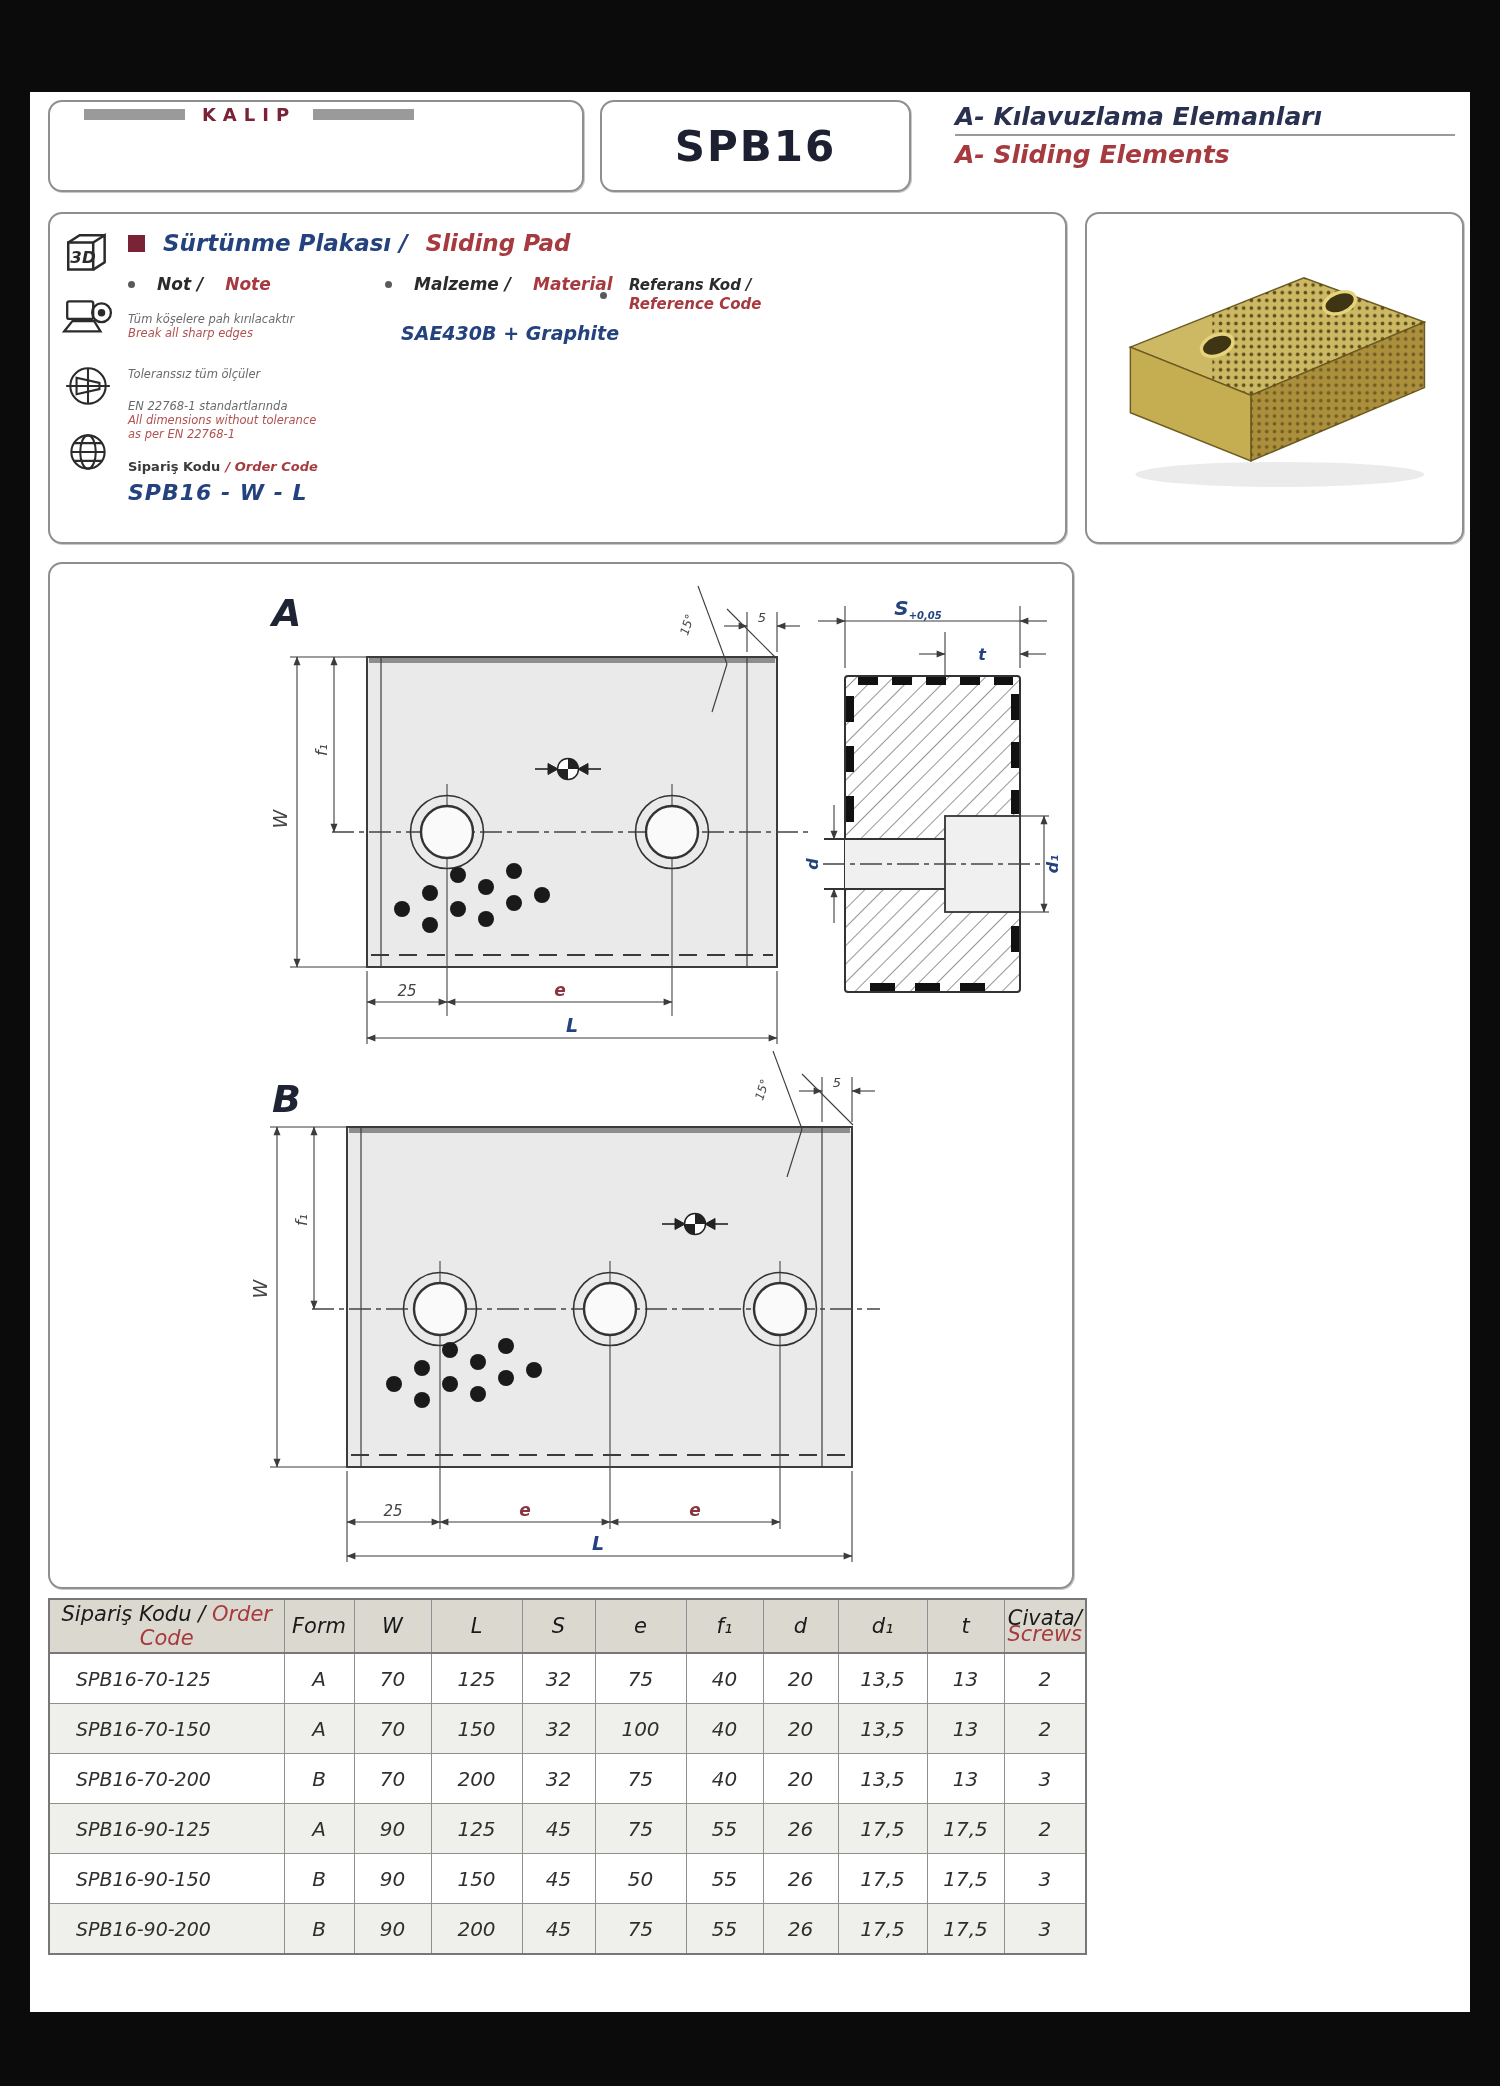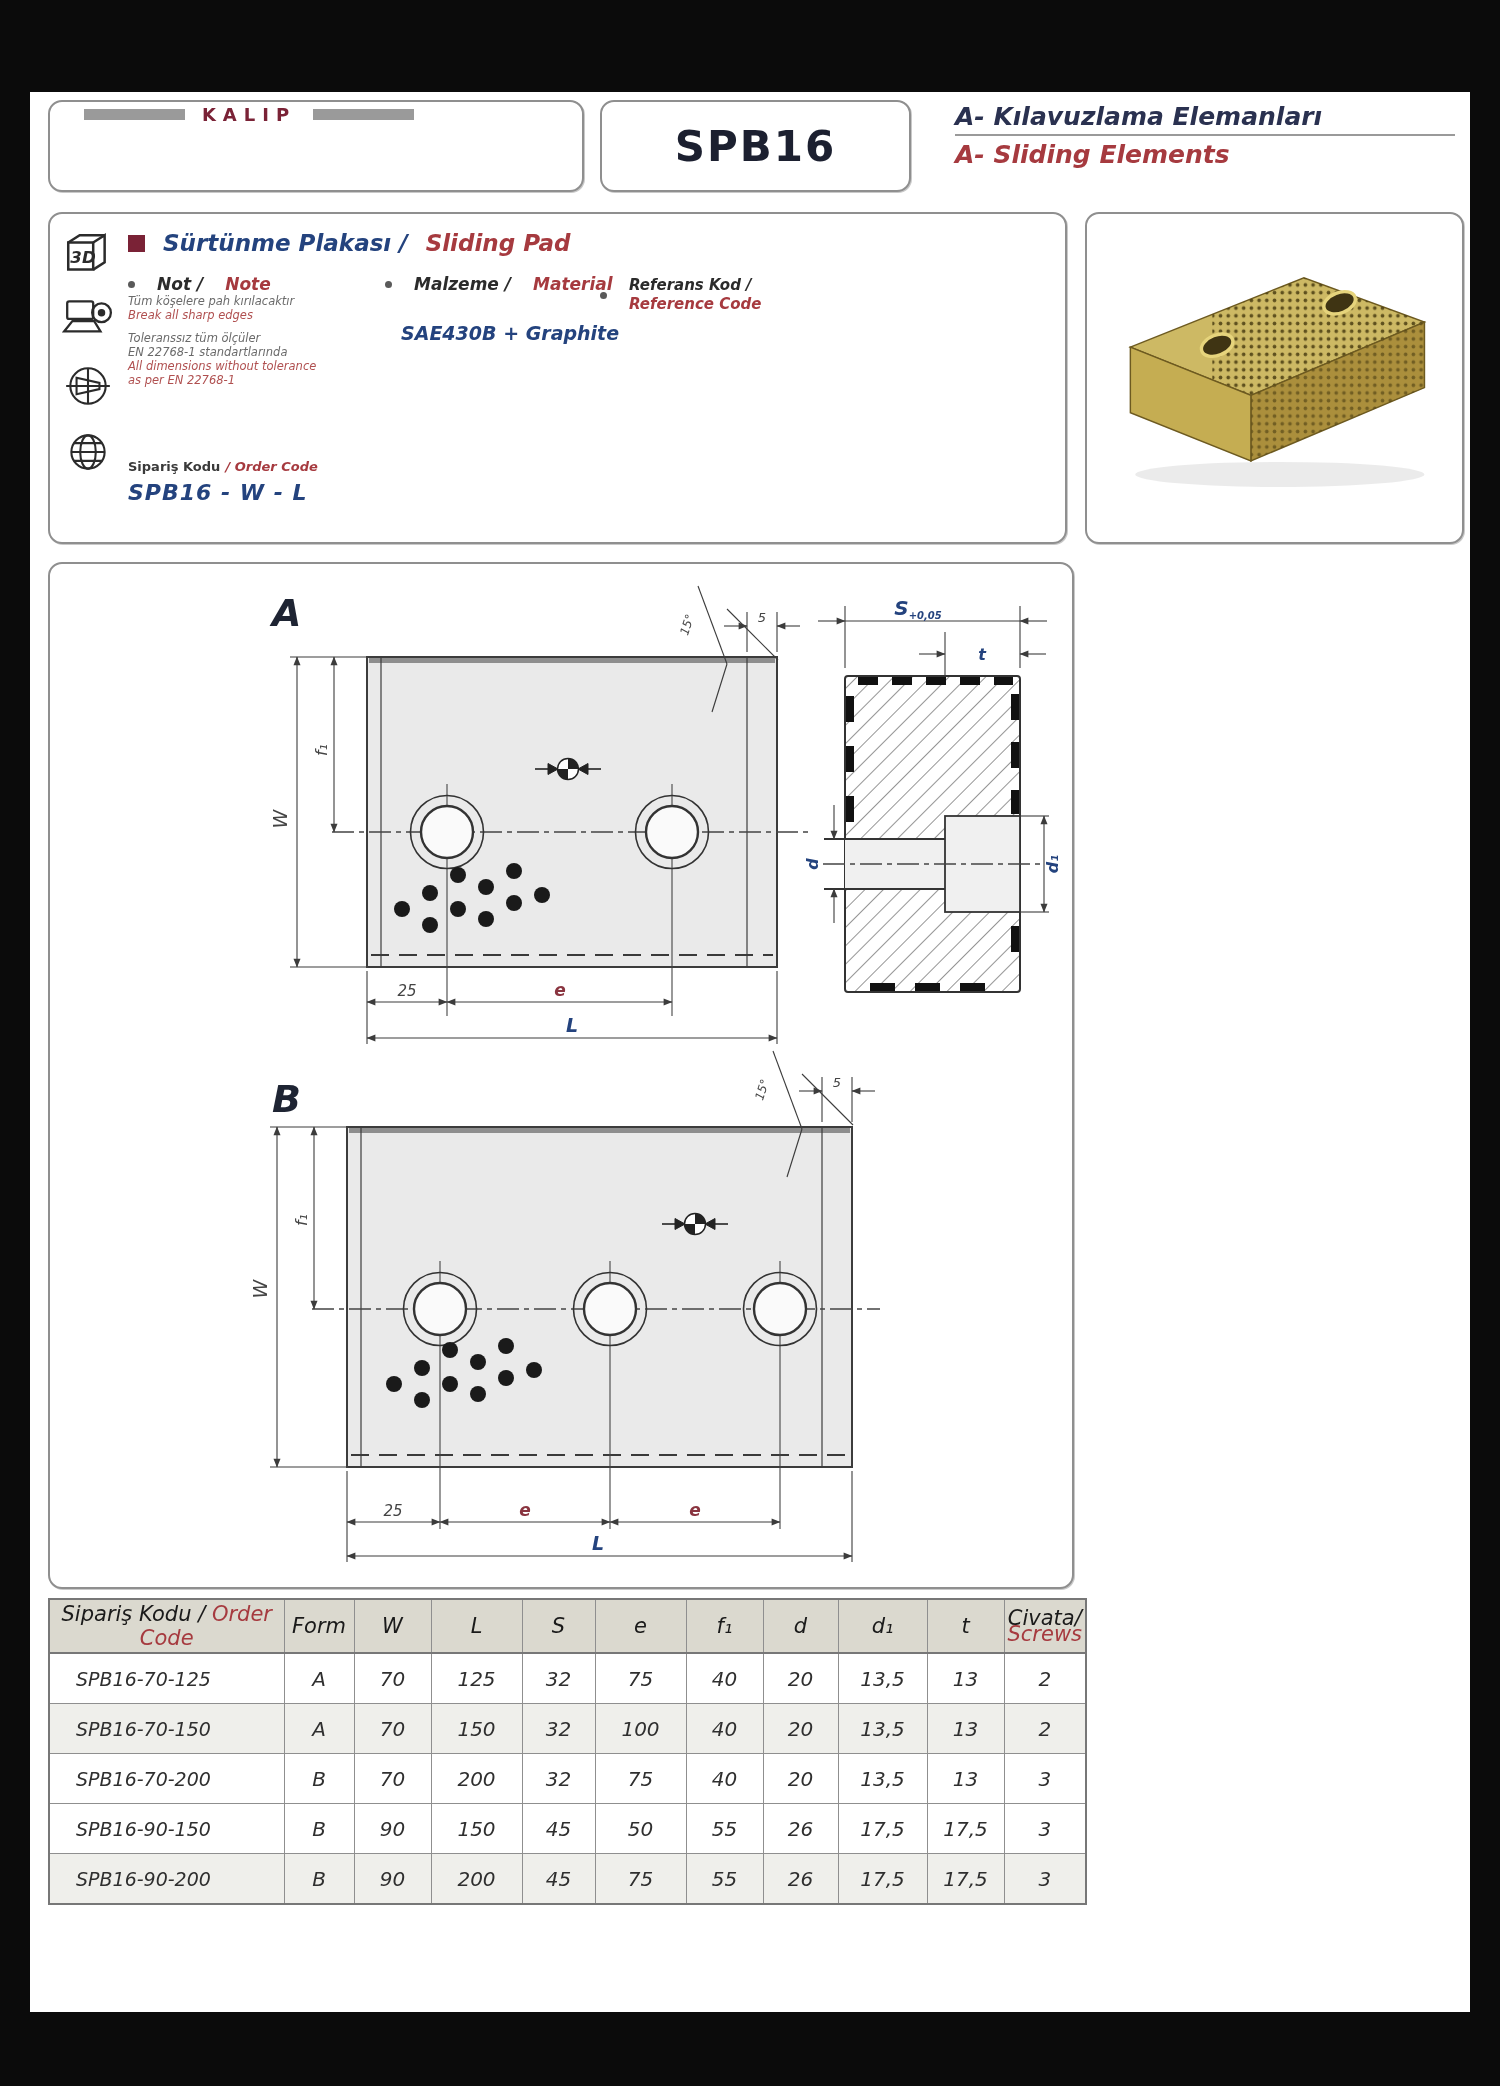--- a/index.html
+++ b/index.html
@@ -25,21 +25,21 @@
   .icon{width:52px;height:52px;margin-bottom:10px;}
   .info-title{position:absolute;left:78px;top:16px;display:flex;align-items:center;gap:18px;}
   .sq{width:17px;height:17px;background:#7a2236;display:inline-block;}
   .t-tr{font-size:23px;font-weight:bold;font-style:italic;color:#24437e;}
   .t-en{font-size:23px;font-weight:bold;font-style:italic;color:#a63a3f;}
   .lbl-row{display:flex;align-items:center;gap:22px;}
   .dot{width:7px;height:7px;border-radius:50%;background:#5a5a5a;display:inline-block;}
   .lbl-tr{font-size:17px;font-weight:bold;font-style:italic;color:#2b2b2b;}
   .lbl-en{font-size:17px;font-weight:bold;font-style:italic;color:#a63a3f;}
   .note-col{position:absolute;left:78px;top:60px;width:250px;}
-  .n-tr{font-size:11.5px;font-style:italic;color:#6a6a6a;line-height:14px;margin-top:0;}
+  .n-tr{font-size:11.5px;font-style:italic;color:#6a6a6a;line-height:14px;margin-top:18px;}
   .n-en{font-size:11.5px;font-style:italic;color:#b05050;line-height:14px;}
   .gap8{height:9px;}
   .order-block{position:absolute;left:78px;top:242px;}
   .ord-lbl-tr{font-size:13px;font-weight:bold;color:#3a3a3a;}
   .ord-lbl-en{font-size:13px;font-weight:bold;color:#a63a3f;font-style:italic;}
   .ord-val{font-size:22px;font-weight:bold;font-style:italic;color:#24437e;margin-top:5px;letter-spacing:1px;}
   .mat-col{position:absolute;left:335px;top:60px;}
   .mat-val{font-size:19px;font-weight:bold;font-style:italic;color:#24437e;margin-top:28px;margin-left:16px;}
   .ref-col{position:absolute;left:550px;top:62px;}
   .ref-lines{line-height:19px;}
@@ -474,20 +474,33 @@
             <td>70</td>
             <td>200</td>
             <td>32</td>
             <td>75</td>
             <td>40</td>
             <td>20</td>
             <td>13,5</td>
             <td>13</td>
             <td>3</td>
     </tr>
+    <tr class="alt">
+      <td class="code">SPB16-90-125</td>
+            <td>A</td>
+            <td>90</td>
+            <td>125</td>
+            <td>45</td>
+            <td>75</td>
+            <td>55</td>
+            <td>26</td>
+            <td>17,5</td>
+            <td>17,5</td>
+            <td>2</td>
+    </tr>
     <tr>
       <td class="code">SPB16-90-150</td>
             <td>B</td>
             <td>90</td>
             <td>150</td>
             <td>45</td>
             <td>50</td>
             <td>55</td>
             <td>26</td>
             <td>17,5</td>

